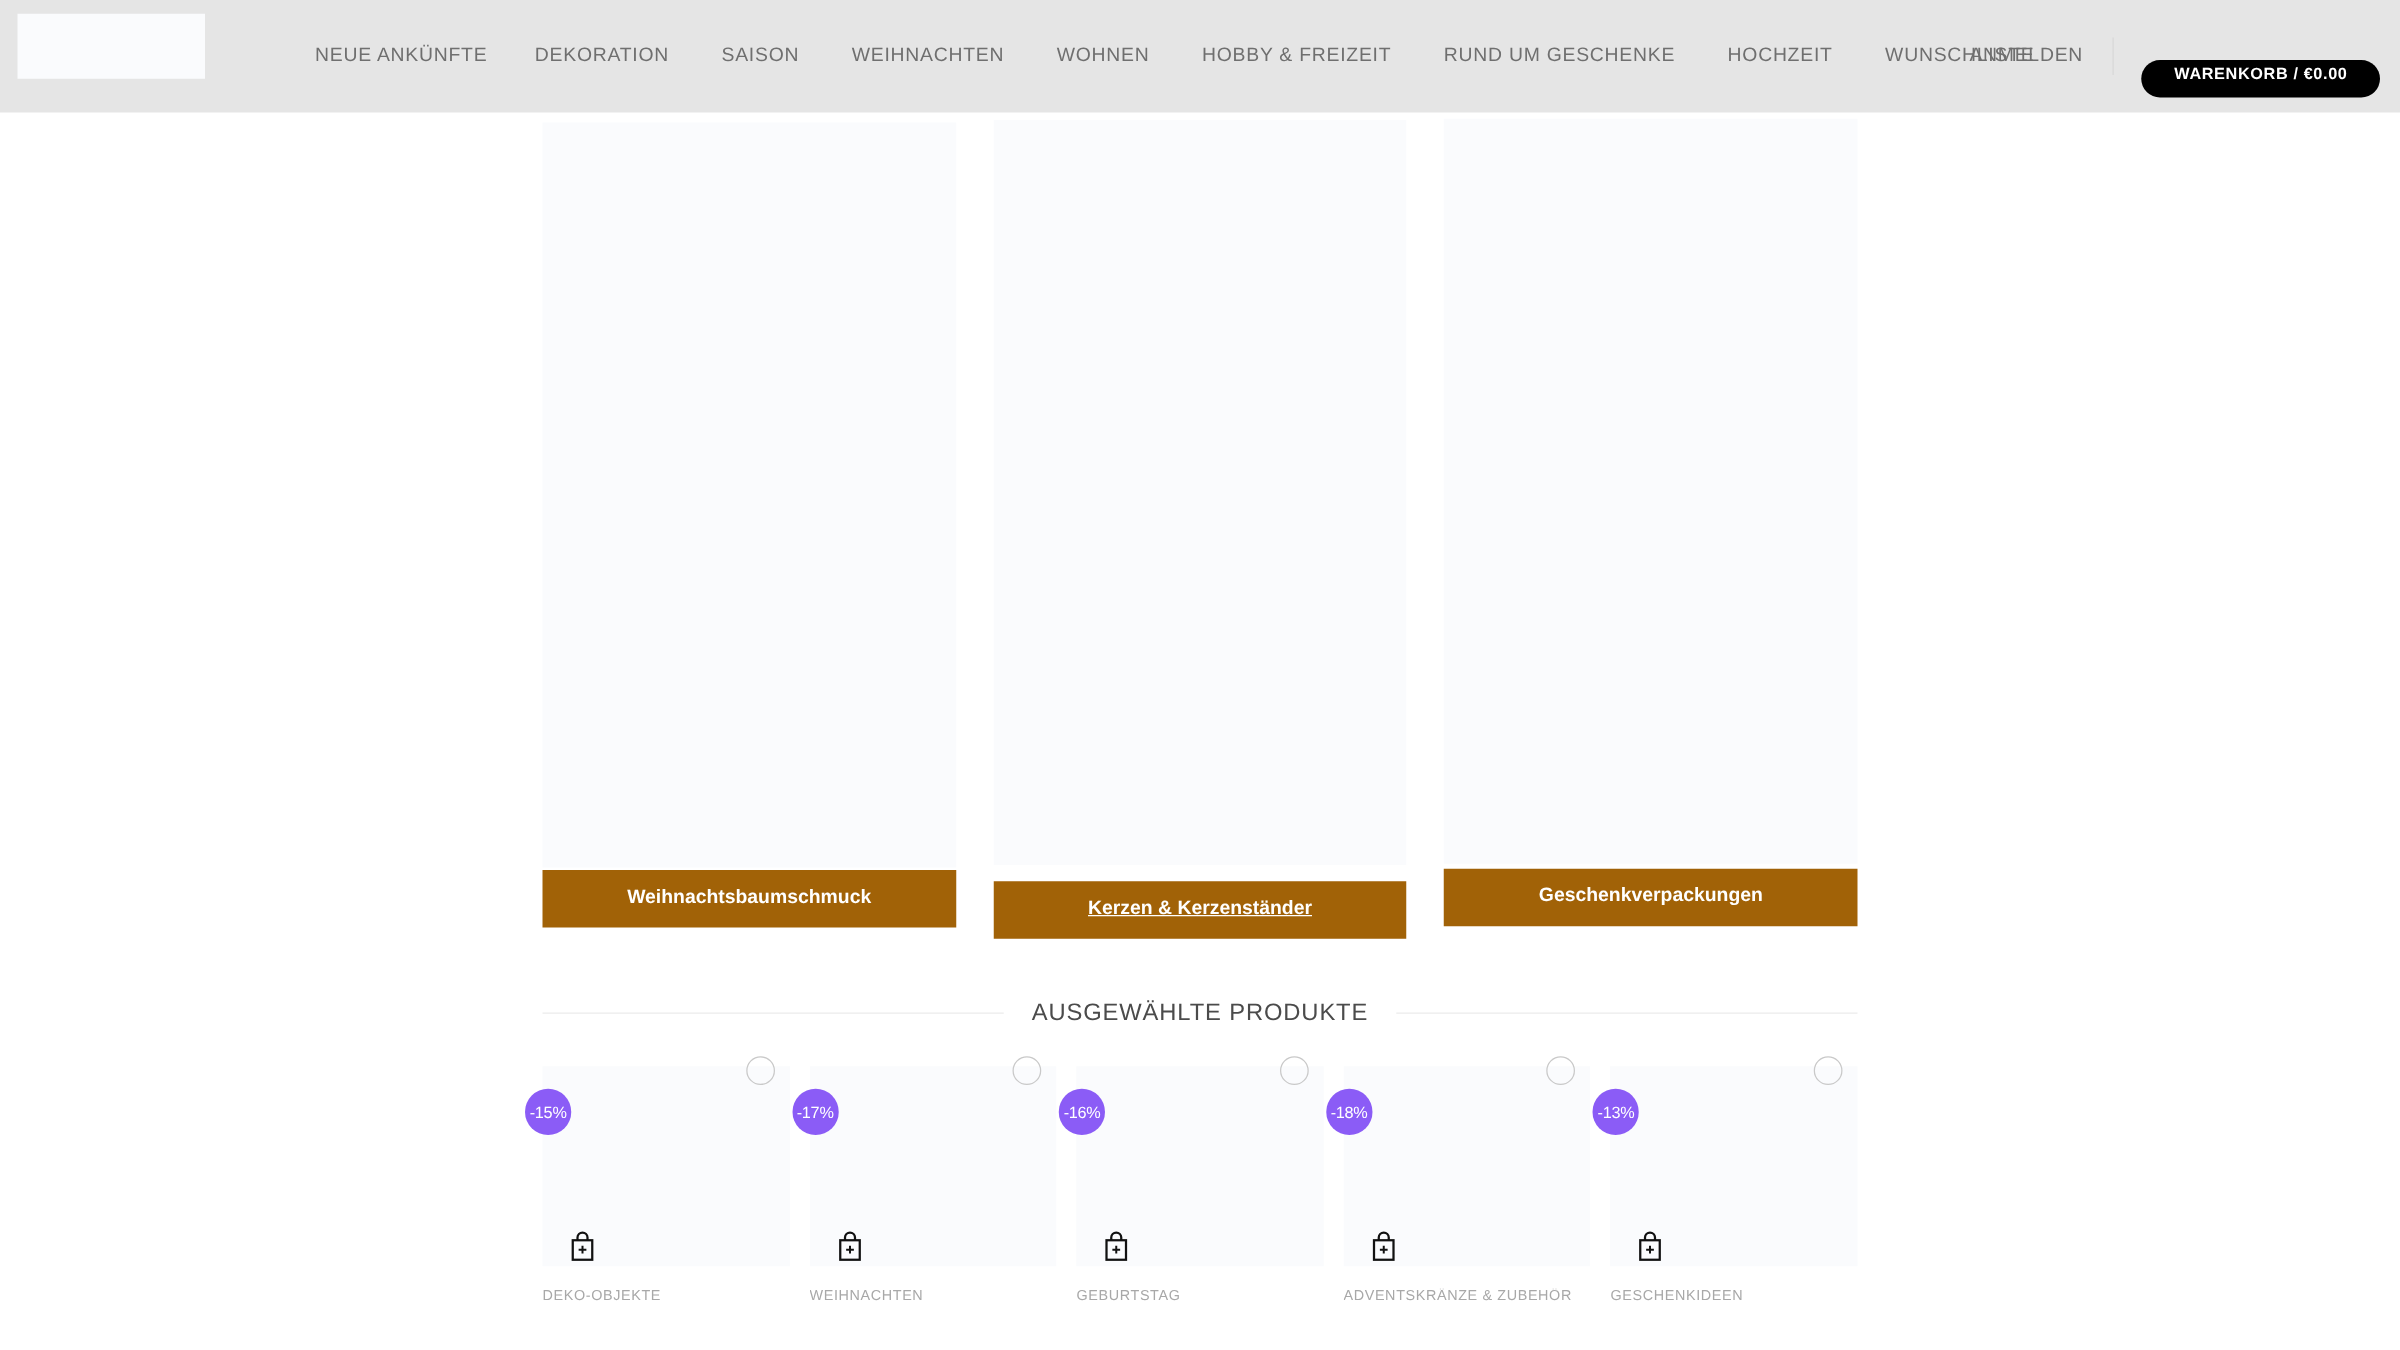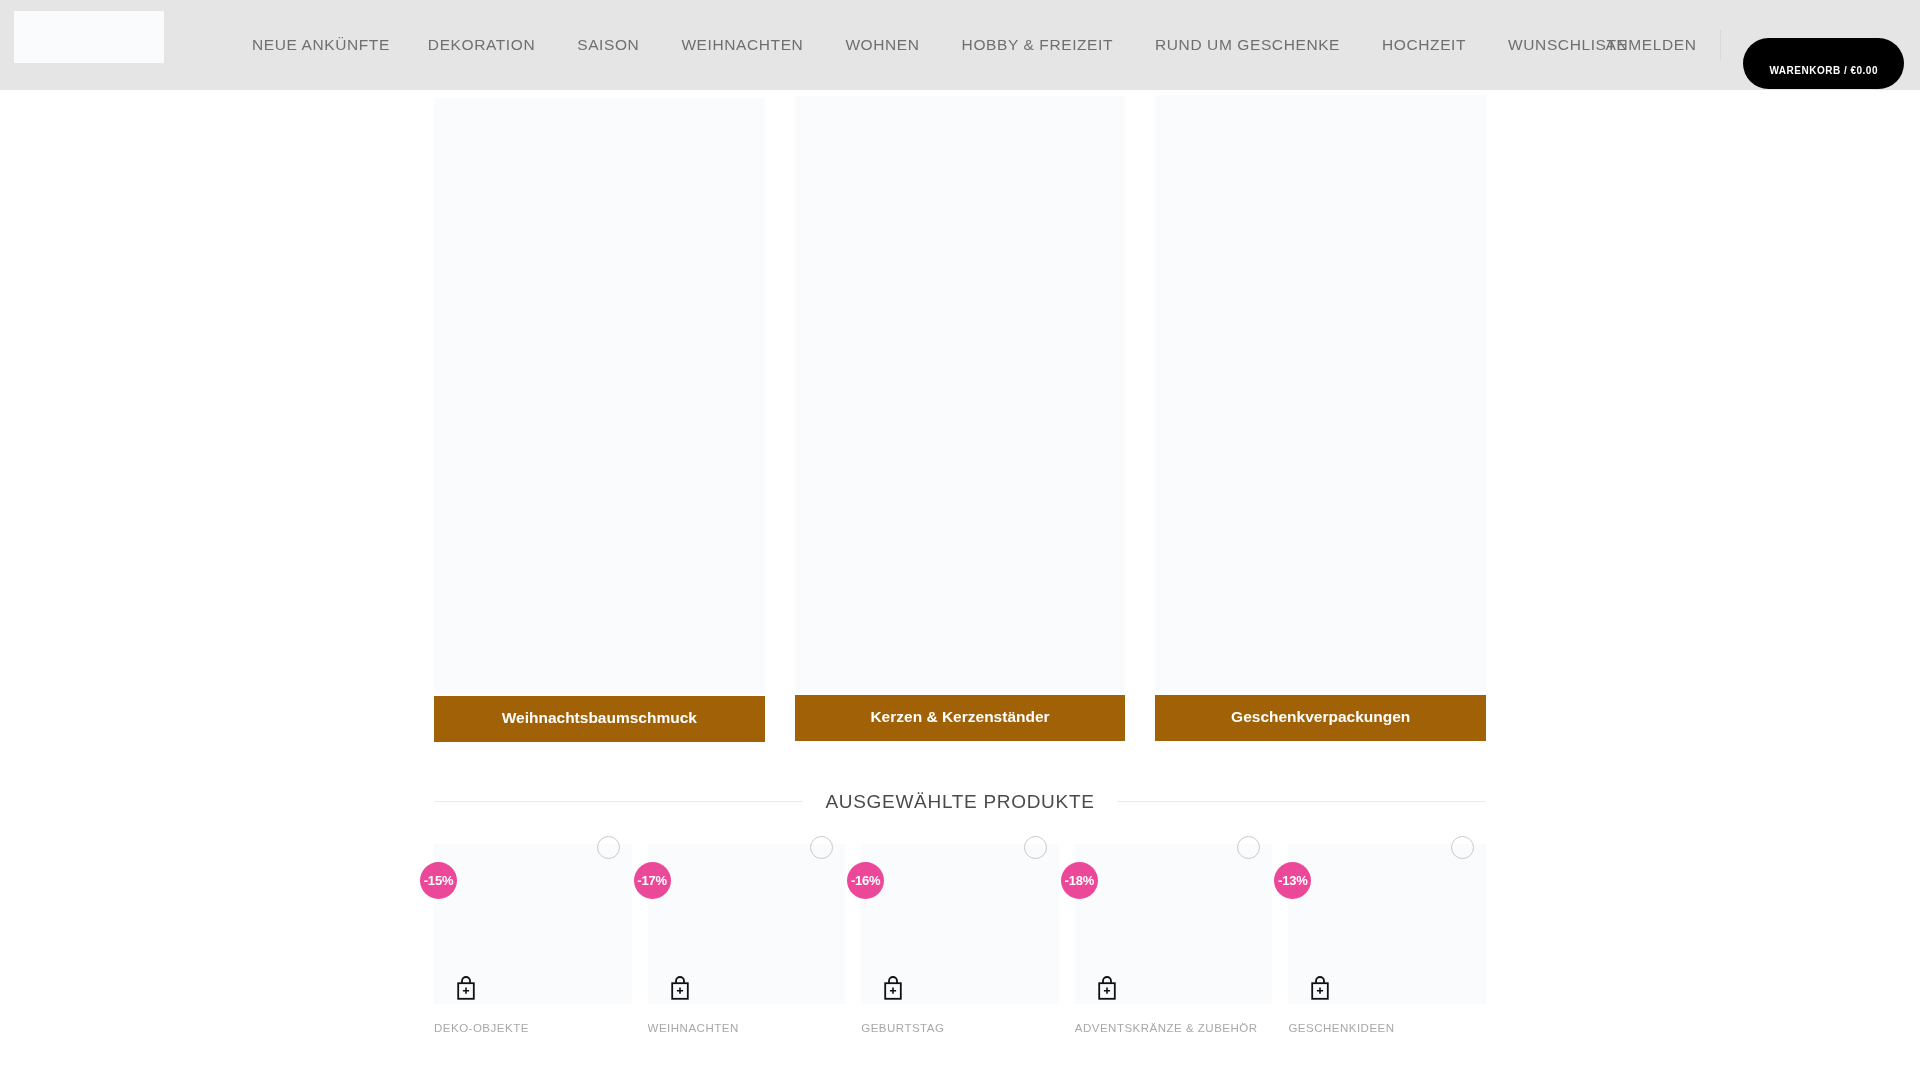--- a/index.html
+++ b/index.html
@@ -67,26 +67,26 @@
   }
   .header-divider {
     width: 1px;
     height: 30px;
     background: #d8d8d8;
     margin: 0 22px 0 24px;
   }
   .cart-button {
     background: #000000;
     color: #ffffff;
-    font-size: 10px;
+    font-size: 13px;
     font-weight: 700;
     letter-spacing: 0.5px;
     text-transform: uppercase;
     border-radius: 26px;
-    padding: 28px 26px 13px;
+    padding: 4px 26px 13px;
     white-space: nowrap;
     cursor: pointer;
     border: none;
     font-family: "Liberation Sans", sans-serif;
     line-height: 1;
     margin-top: 36px;
   }
 
   
   .page-wrap {
@@ -126,21 +126,21 @@
     font-size: 15.5px;
     font-weight: 700;
     text-align: center;
     padding: 13px 6px 14px;
     border: none;
     cursor: pointer;
     font-family: "Liberation Sans", sans-serif;
     line-height: 1.2;
   }
   .sc-1 .cat-button { margin-top: 2px; }
-  .sc-2 .cat-button { margin-top: 3px; }
+  .sc-2 .cat-button { margin-top: 13px; text-decoration: underline; }
   .sc-3 .cat-button { margin-top: 4px; }
   .sc-2 .showcase-img { margin-top: -2px; }
   .sc-3 .showcase-img { margin-top: -3px; }
 
   
   .section-heading {
     display: flex;
     align-items: center;
     margin-top: 49px;
     gap: 0;
@@ -177,24 +177,24 @@
     height: 160px;
     background: #fafbfd;
   }
   .discount-badge {
     position: absolute;
     left: -14px;
     top: 18px;
     width: 37px;
     height: 37px;
     border-radius: 50%;
-    background: #ec4899;
+    background: #8b5cf6;
     color: #ffffff;
     font-size: 13px;
-    font-weight: 700;
+    font-weight: 400;
     display: flex;
     align-items: center;
     justify-content: center;
     letter-spacing: -0.2px;
     z-index: 3;
   }
   .wishlist-circle {
     position: absolute;
     right: 12px;
     top: -8px;

